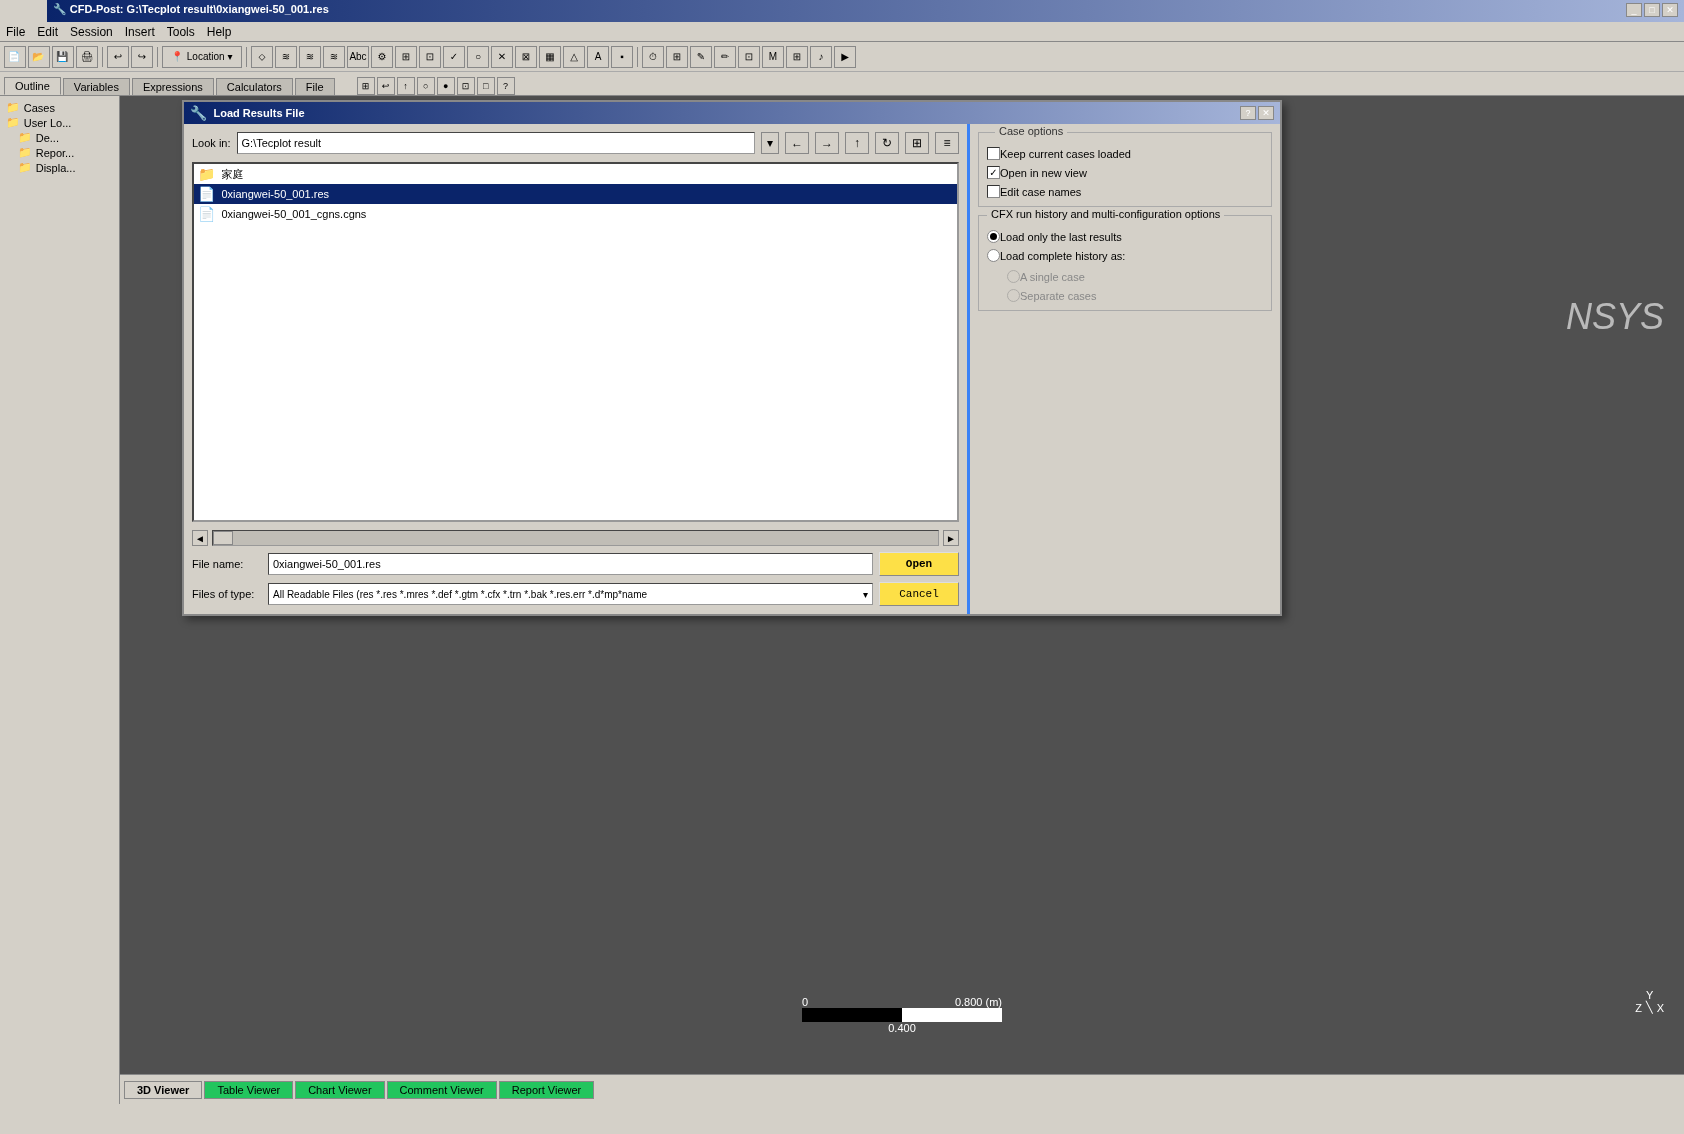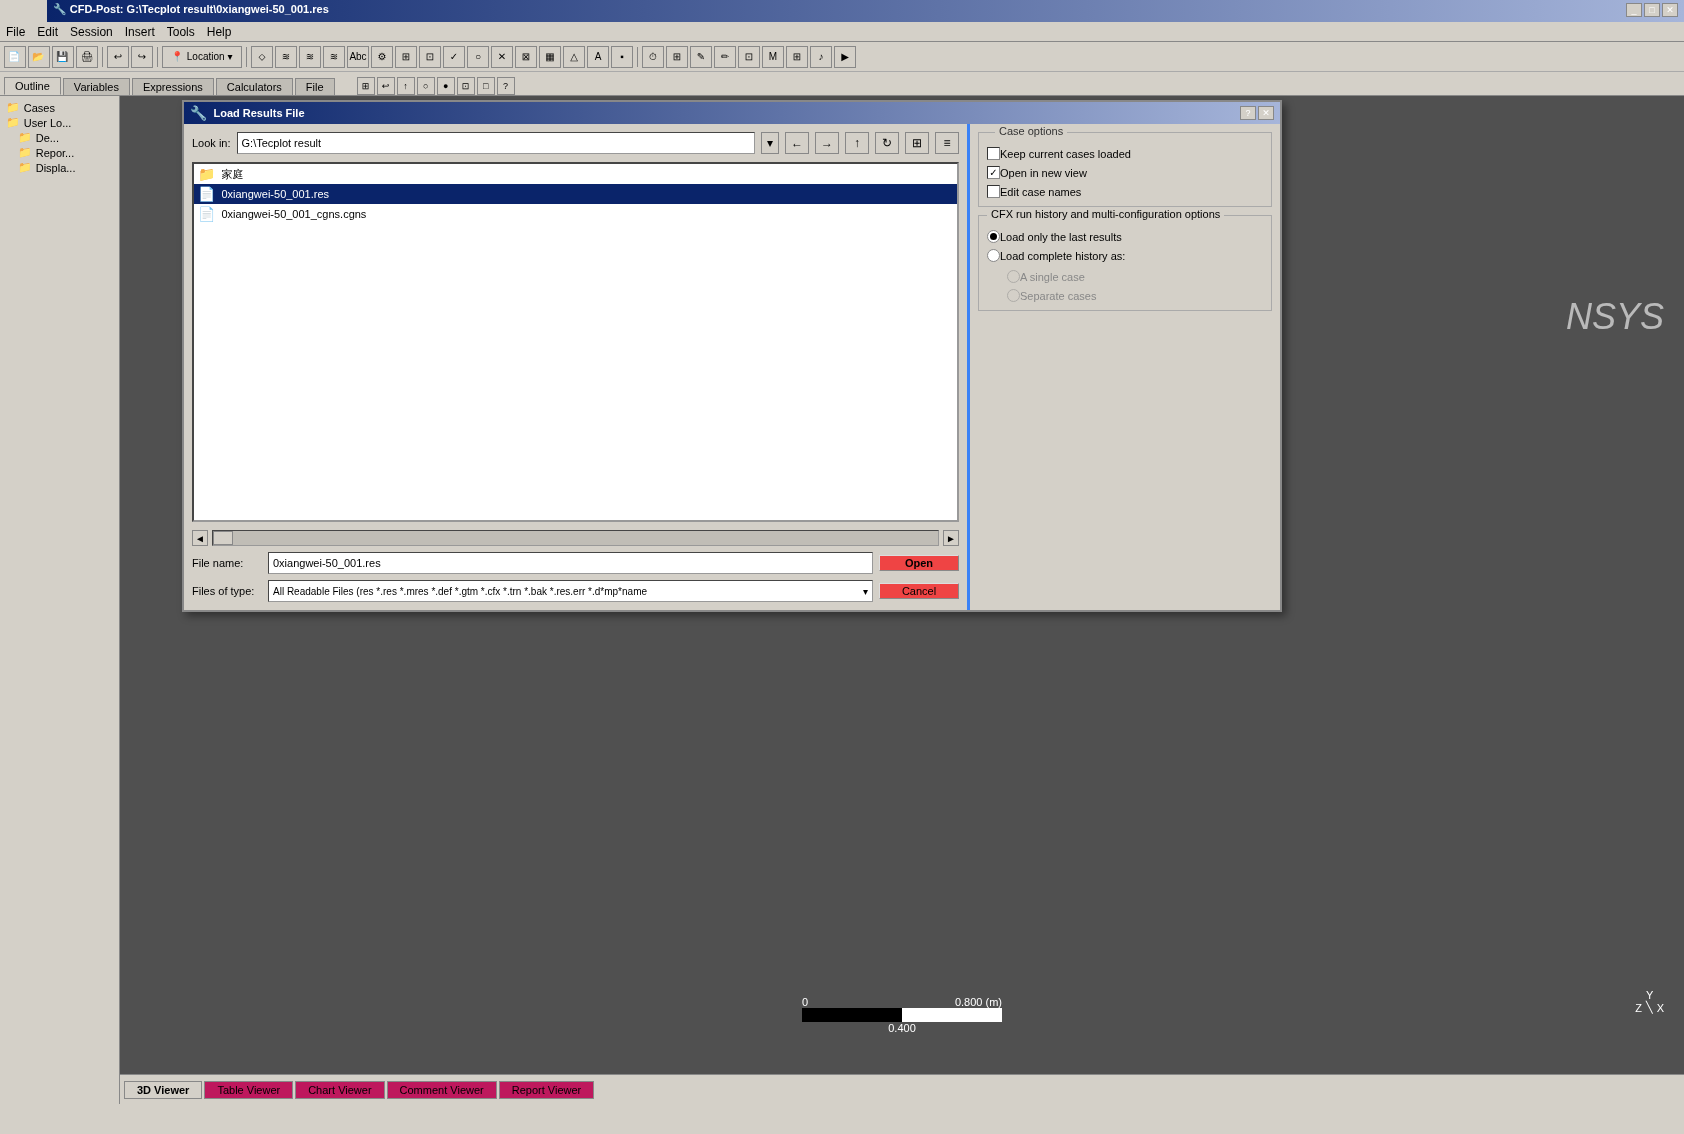--- a/index.html
+++ b/index.html
@@ -147,21 +147,21 @@
     .viewer-tabs {
       display: flex; align-items: center;
       background: #d4d0c8;
       border-top: 1px solid #888;
       height: 30px;
       padding: 2px 4px;
     }
     .viewer-tab {
       padding: 2px 12px;
       border: 1px solid #888;
-      background: #be185d;
+      background: #22c55e;
       cursor: pointer;
       font-size: 11px;
       margin-right: 2px;
     }
     .viewer-tab.active { background: #d4d0c8; font-weight: bold; }
 
     
     .nsys-logo {
       position: absolute;
       right: 20px;
@@ -290,25 +290,26 @@
     .filename-label { font-size: 11px; white-space: nowrap; width: 70px; }
     .filename-input {
       flex: 1;
       height: 22px;
       border: 1px inset #999;
       background: white;
       padding: 2px 4px;
       font-size: 11px;
     }
     .open-btn, .cancel-btn {
-      width: 80px; height: 16px;
-      background: #ef4444;
+      width: 80px; height: 24px;
+      background: #fde047;
       border: 1px outset #ddd;
       cursor: pointer;
       font-size: 11px;
+      font-family: Liberation Mono, monospace;
     }
     .open-btn { font-weight: bold; }
 
     
     .filetype-row {
       display: flex; align-items: center; gap: 6px;
     }
     .filetype-label { font-size: 11px; white-space: nowrap; width: 70px; }
     .filetype-combo {
       flex: 1;

